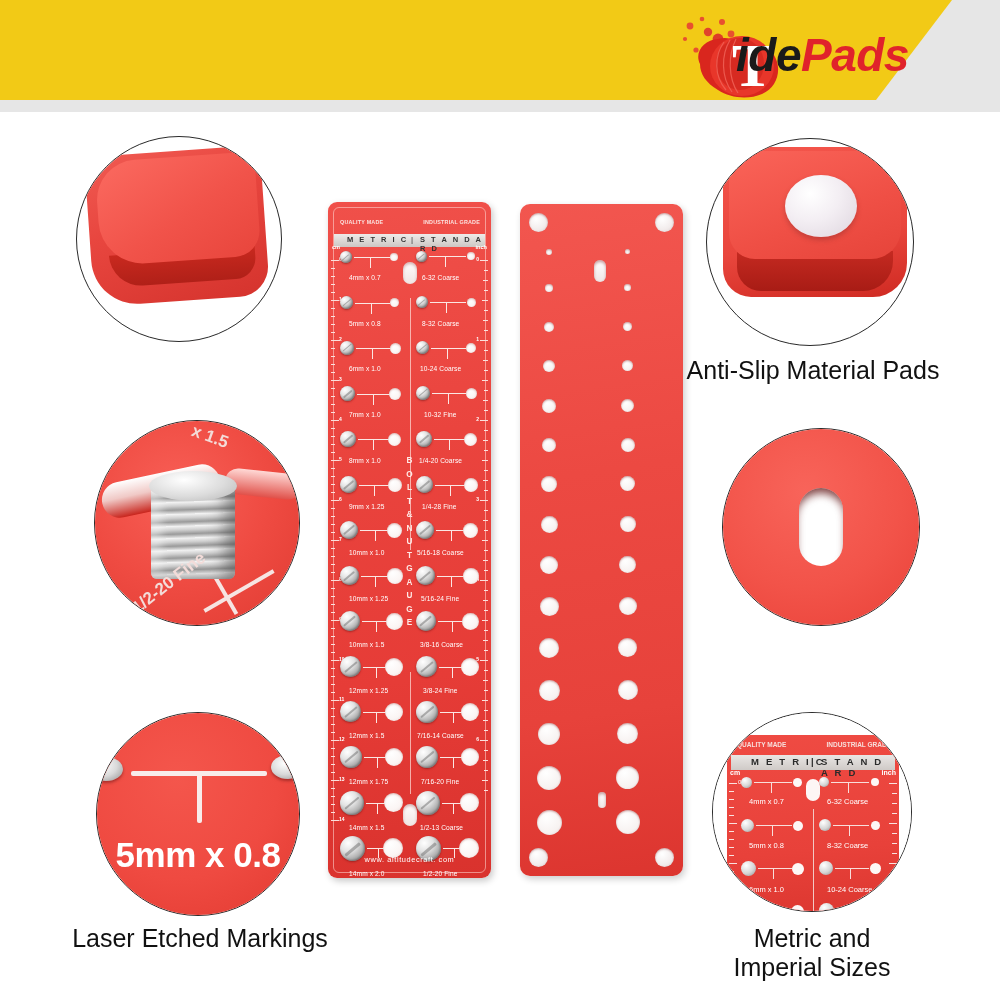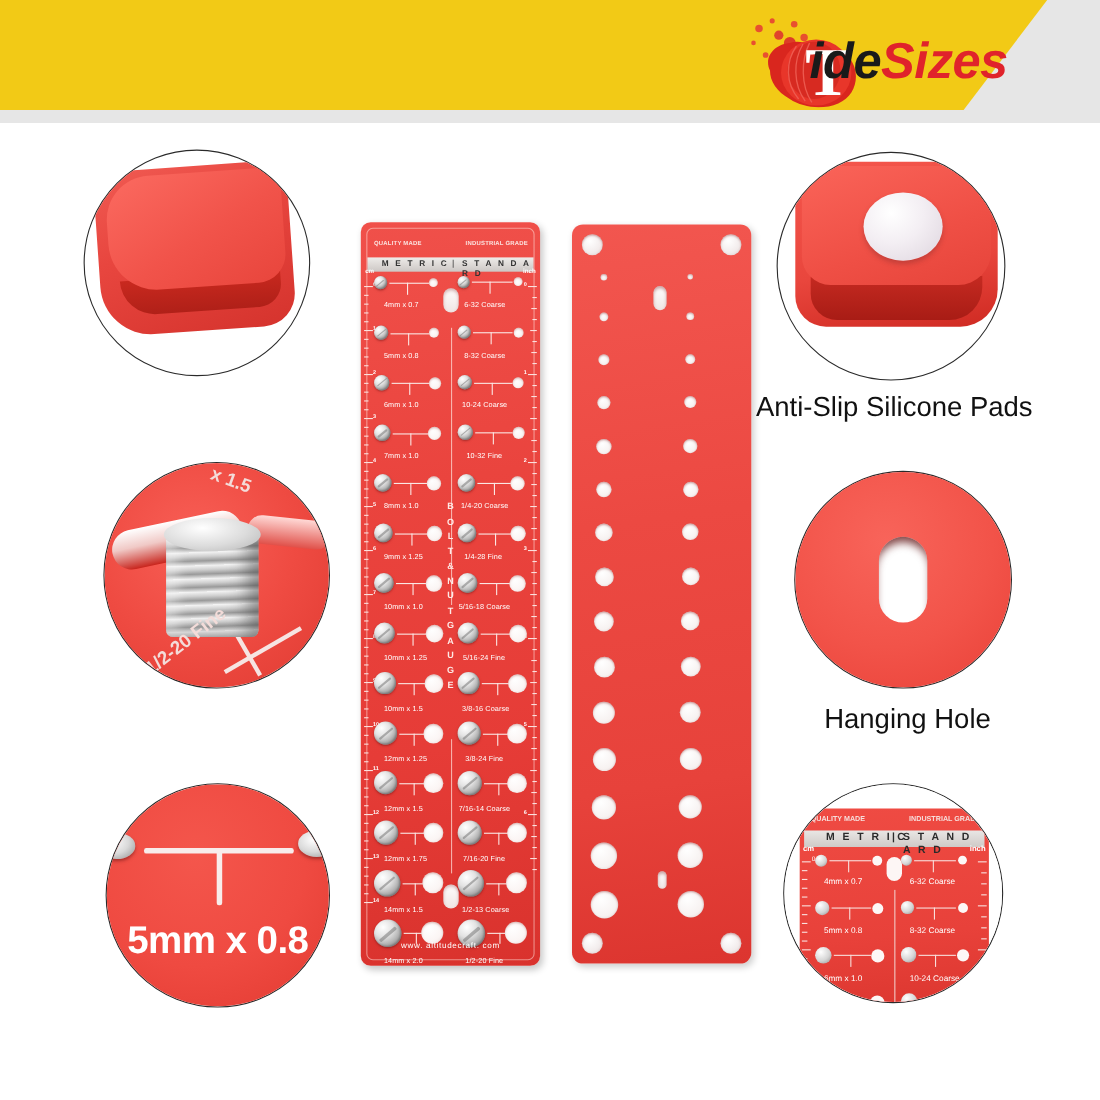--- a/index.html
+++ b/index.html
@@ -347,66 +347,66 @@
                  C104 58 99 76 84 82 C70 88 52 86 40 78 C28 71 22 62 22 52 Z" fill="#d9261e"></path>
         <ellipse cx="64" cy="54" rx="32" ry="30" fill="#e8362a"></ellipse>
         <ellipse cx="62" cy="52" rx="24" ry="26" fill="#c9201a" opacity="0.55"></ellipse>
         <g stroke="#f06257" stroke-width="1.2" fill="none" opacity=".85">
           <path d="M46 30 C36 44 36 64 48 78"></path>
           <path d="M52 28 C43 43 43 65 54 80"></path>
           <path d="M58 27 C50 43 50 66 60 81"></path>
         </g>
         <text x="54" y="74" font-family="'Liberation Serif', serif" font-size="62" fill="#ffffff" font-weight="bold">T</text>
       </svg>
-      <div class="logo-text"><span class="logo-ide">ide</span><span class="logo-pick">Sizes</span></div>
+      <div class="logo-text"><span class="logo-ide">ide</span><span class="logo-pick">Pads</span></div>
     </div>
   </div>
 
   <div class="circle" style="left:76px; top:136px; width:206px; height:206px;">
     <div class="alu-block">
       <div class="alu-edge"></div>
       <div class="alu-top"></div>
     </div>
   </div>
 
   <div class="circle" style="left:706px; top:138px; width:208px; height:208px;">
     <div class="pad-block">
       <div class="pad-edge"></div>
       <div class="pad-top"></div>
       <div class="pad-silicone"></div>
     </div>
   </div>
-  <div class="cap" style="left:668px; top:356px; width:290px;">Anti-Slip Silicone Pads</div>
+  <div class="cap" style="left:668px; top:356px; width:290px;">Anti-Slip Material Pads</div>
 
   <div class="circle" style="left:94px; top:420px; width:206px; height:206px;">
     <div class="bolt-bg"></div>
     <div class="bolt-slot"></div>
     <div class="bolt-slot2"></div>
     <div class="bolt-mark-top">x 1.5</div>
     <div class="bolt-tee-h"></div>
     <div class="bolt-tee-v"></div>
     <div class="bolt-body"></div>
     <div class="bolt-cap"></div>
     <div class="bolt-mark">1/2-20 Fine</div>
   </div>
 
   <div class="circle" style="left:722px; top:428px; width:198px; height:198px;">
     <div class="hang-bg"></div>
     <div class="hang-slot"></div>
   </div>
-  <div class="cap" style="left:700px; top:640px; width:250px;">Hanging Hole</div>
 
   <div class="circle" style="left:96px; top:712px; width:204px; height:204px;">
     <div class="etch-bg"></div>
     <div class="etch-hole" style="left:-8px; top:44px;"></div>
     <div class="etch-hole" style="right:-6px; top:42px;"></div>
     <div class="etch-tee-h"></div>
     <div class="etch-tee-v"></div>
     <div class="etch-label">5mm x 0.8</div>
   </div>
+  <div class="cap" style="left:40px; top:924px; width:320px;">Laser Etched Markings</div>
 
   <div class="circle" style="left:712px; top:712px; width:200px; height:200px;">
     <div class="inset-bg"></div>
     <div class="inset-plate">
       <div class="inset-corner" style="left:10px; top:6px;">QUALITY
 MADE</div>
       <div class="inset-corner" style="right:8px; top:6px;">INDUSTRIAL
 GRADE</div>
       <div class="inset-topbar">
         <span style="left:20px;">M E T R I C</span>
@@ -500,20 +500,22 @@
       </div>
 
       <div class="inset-row" style="left:14px; top:166px; width:70px;">
         <div class="n" style="left:50px; top:4px; width:13px; height:13px;"></div>
       </div>
       <div class="inset-row" style="left:92px; top:166px; width:70px;">
         <div class="b" style="left:0; top:2px; width:15px; height:15px;"></div>
       </div>
     </div>
   </div>
+  <div class="cap" style="left:680px; top:924px; width:264px;">Metric and
+Imperial Sizes</div>
 
   <div class="plate">
     <div class="plate-inner-border"></div>
 
     <div class="plate-corner left">QUALITY
 MADE</div>
     <div class="plate-corner right">INDUSTRIAL
 GRADE</div>
 
     <div class="plate-topbar">

